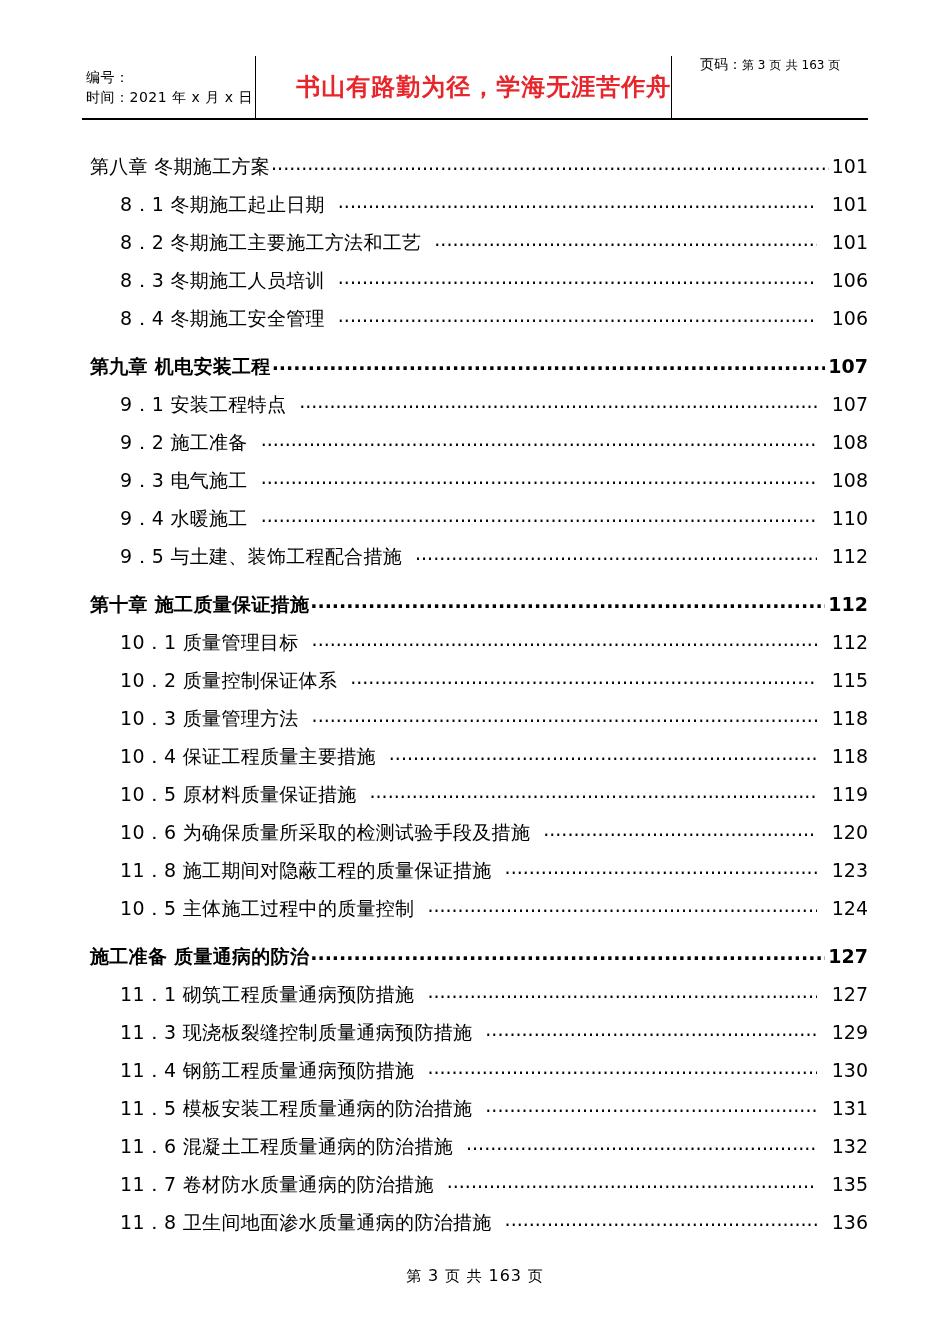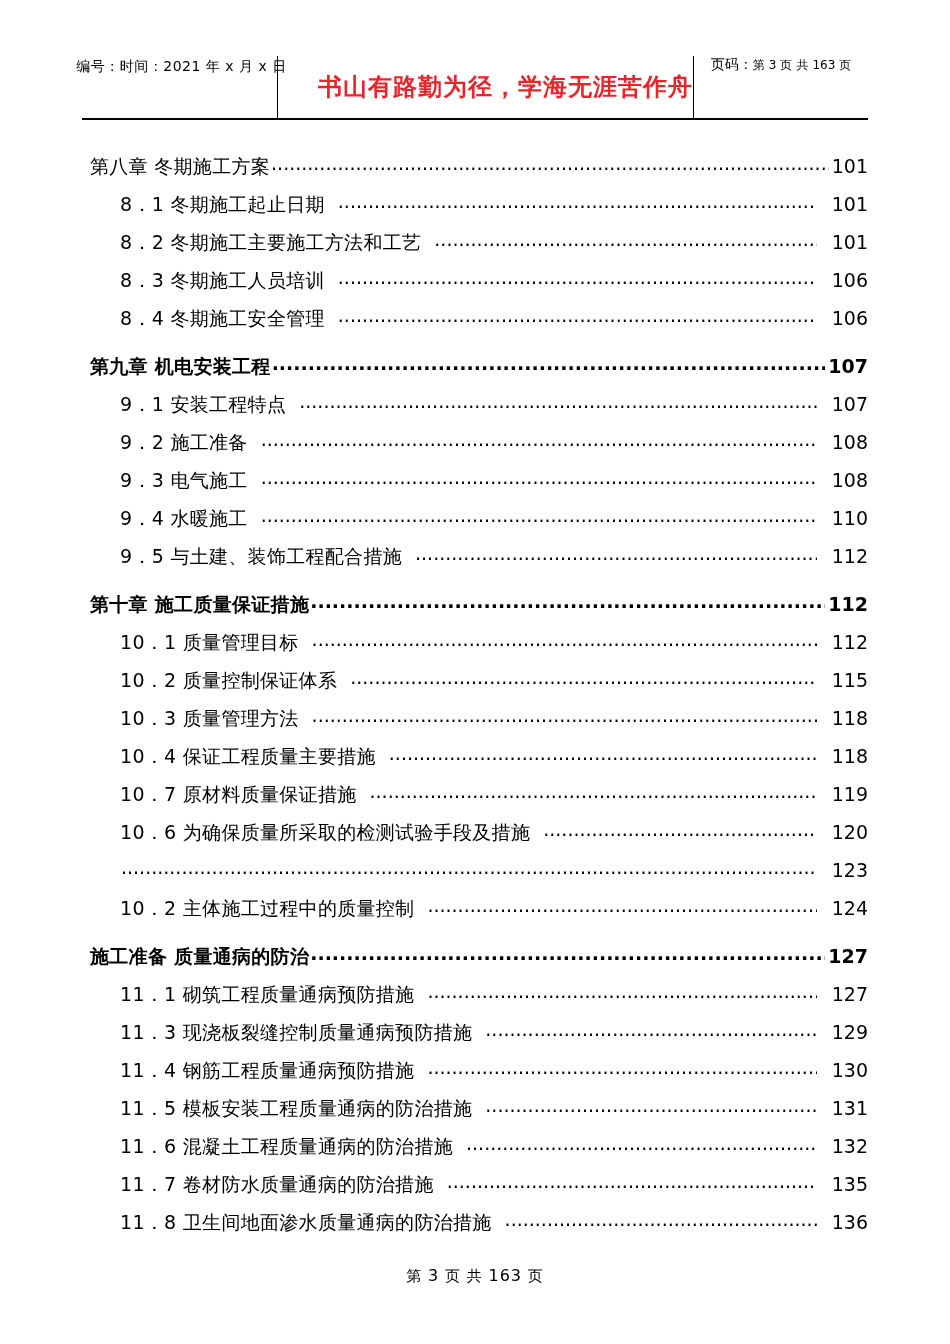--- a/index.html
+++ b/index.html
@@ -27,21 +27,21 @@
     display: flex;
     align-items: stretch;
     border-bottom: 2px solid #000;
     height: 62px;
     margin-bottom: 0;
   }
   .header-left {
     width: 196px;
     border-right: 1px solid #000;
     display: flex;
-    flex-direction: row;
+    flex-direction: column;
     justify-content: center;
     padding-left: 4px;
     box-sizing: border-box;
   }
   .header-left .line {
     font-size: 14px;
     line-height: 20px;
     letter-spacing: 0.5px;
     white-space: nowrap;
   }
@@ -243,35 +243,36 @@
         <span class="toc-title">10．3  质量管理方法</span>
         <span class="toc-dots"></span>
         <span class="toc-page">118</span>
       </div>
       <div class="toc-row level2">
         <span class="toc-title">10．4  保证工程质量主要措施</span>
         <span class="toc-dots"></span>
         <span class="toc-page">118</span>
       </div>
       <div class="toc-row level2">
-        <span class="toc-title">10．7  原材料质量保证措施</span>
+        <span class="toc-title">10．5  原材料质量保证措施</span>
         <span class="toc-dots"></span>
         <span class="toc-page">119</span>
       </div>
       <div class="toc-row level2">
         <span class="toc-title">10．6  为确保质量所采取的检测试验手段及措施</span>
         <span class="toc-dots"></span>
         <span class="toc-page">120</span>
       </div>
       <div class="toc-row level2">
+        <span class="toc-title">11．8  施工期间对隐蔽工程的质量保证措施</span>
         <span class="toc-dots"></span>
         <span class="toc-page">123</span>
       </div>
       <div class="toc-row level2">
-        <span class="toc-title">10．2  主体施工过程中的质量控制</span>
+        <span class="toc-title">10．5  主体施工过程中的质量控制</span>
         <span class="toc-dots"></span>
         <span class="toc-page">124</span>
       </div>
       <div class="toc-row level1 gap-before">
         <span class="toc-title">施工准备  质量通病的防治</span>
         <span class="toc-dots"></span>
         <span class="toc-page">127</span>
       </div>
       <div class="toc-row level2">
         <span class="toc-title">11．1  砌筑工程质量通病预防措施</span>

